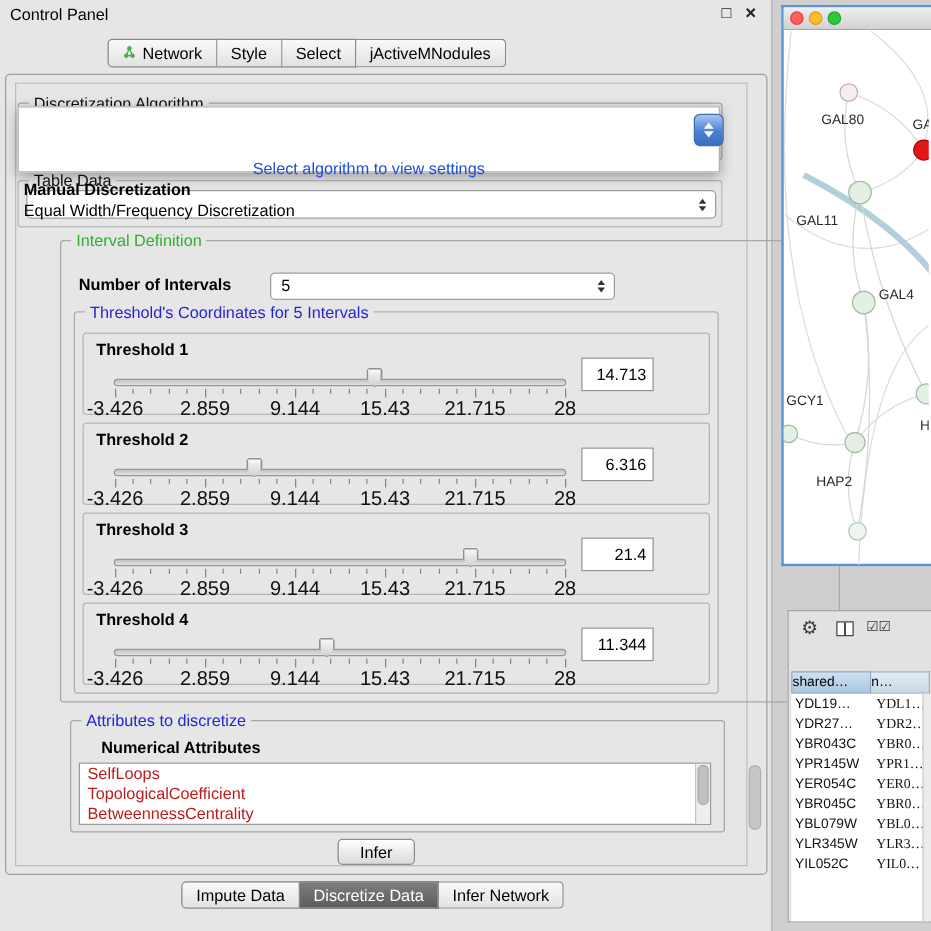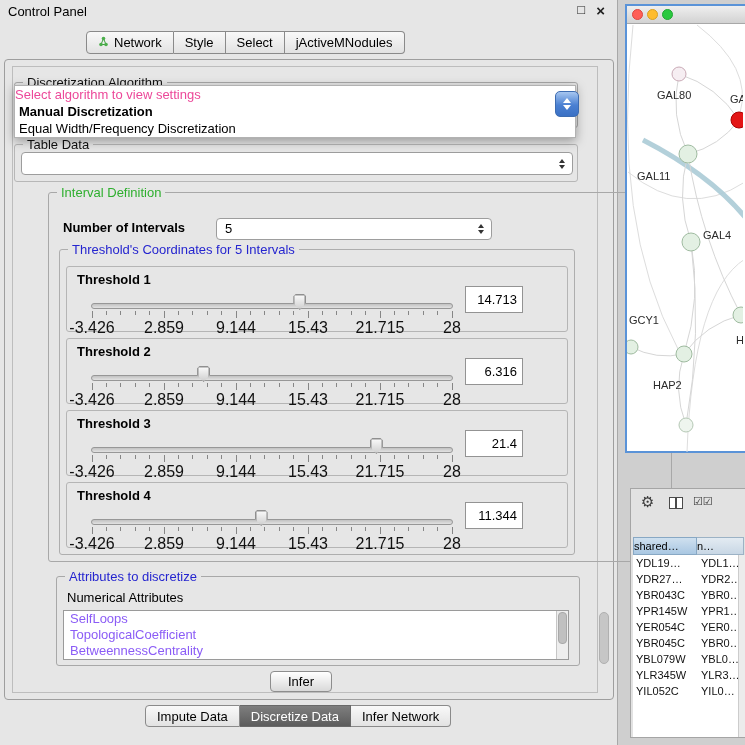--- a/index.html
+++ b/index.html
@@ -23,21 +23,21 @@
   .outer-frame { position:absolute; left:4px; top:59px; width:610px; height:641px; border:1px solid #9e9e9e; border-radius:4px; }
   .inner-frame { position:absolute; left:12px; top:66px; width:586px; height:627px; border:1px solid #bdbdbd; }
 
   .groupbox { position:absolute; border:1px solid #a8a8a8; border-radius:3px; }
   .gtitle { position:absolute; top:-8px; left:8px; background:#e6e6e6; padding:0 4px; font-size:13px; white-space:nowrap; color:#111; }
   .gtitle.green { color:#2faf2f; }
   .gtitle.blue  { color:#2525cf; }
 
   .algo-group { left:14px; top:82px; width:564px; height:46px; }
   .algo-popup { position:absolute; left:14px; top:85px; width:562px; height:53px; background:#fff; border:1px solid #b2b2b2; box-shadow:0 3px 10px rgba(0,0,0,.35); z-index:40; }
-  .algo-ph  { color:#ec4899; font-size:13px; line-height:17px; }
+  .algo-ph  { text-align:center; color:#1d4ed8; font-size:13px; line-height:17px;margin-top:40px; }
   .algo-opt { font-size:13px; line-height:17px; padding:0 4px; color:#000; }
   .algo-opt.b { font-weight:bold; }
   .combo-btn { position:absolute; left:555px; top:91px; width:24px; height:26px; border-radius:5px; border:1px solid #3d6cb1;
                background:linear-gradient(#a6c6f0,#4a80d2 55%,#3a70c4); z-index:50;
                display:flex; flex-direction:column; align-items:center; justify-content:center; gap:2px; }
   .w-tri-up { width:0; height:0; border-left:4px solid transparent; border-right:4px solid transparent; border-bottom:5px solid #fff; }
   .w-tri-dn { width:0; height:0; border-left:4px solid transparent; border-right:4px solid transparent; border-top:5px solid #fff; }
 
   .td-group { left:14px; top:144px; width:564px; height:38px; border-color:#b7b7b7; }
   .combo { position:absolute; background:#fff; border:1px solid #9d9d9d; border-radius:4px; font-size:13px; color:#000; }
@@ -58,23 +58,23 @@
   .t-track { position:absolute; left:24px; top:36px; width:362px; height:6px; border:1px solid #979797; border-radius:3px; background:linear-gradient(#c2c2c2,#e2e2e2); }
   .t-handle { position:absolute; width:13px; height:16px; top:27px; background:linear-gradient(#fdfdfd,#cccccc);
               clip-path:polygon(18% 0,82% 0,100% 14%,100% 55%,50% 100%,0 55%,0 14%);
               box-shadow:inset 0 0 0 1.5px #8f8f8f; z-index:2; }
   .t-tick { position:absolute; width:1px; top:44px; background:#868686; }
   .t-scale { position:absolute; top:52px; font-size:16px; color:#111; transform:translateX(-50%); white-space:nowrap; }
   .t-value { position:absolute; left:398px; top:19px; width:58px; height:27px; background:#fff; border:1px solid #939393;
              font-size:13px; text-align:right; line-height:25px; padding-right:5px; color:#000; }
 
   .attr-group { left:56px; top:576px; width:524px; height:90px; }
-  .attr-label { position:absolute; left:10px; top:13px; font-size:13px; font-weight:normal; color:#000; }
+  .attr-label { position:absolute; left:24px; top:13px; font-size:13px; font-weight:bold; color:#000; }
   .attr-list { position:absolute; left:6px; top:33px; width:506px; height:50px; background:#fff; border:1px solid #9a9a9a; overflow:hidden; }
-  .attr-item { font-size:13px; line-height:16px; padding-left:6px; color:#8b5cf6; }
+  .attr-item { font-size:13px; line-height:16px; padding-left:6px; color:#b91c1c; }
   .attr-sb { position:absolute; right:0; top:0; width:12px; height:48px; background:#eee; border-left:1px solid #c6c6c6; }
   .attr-sb-thumb { position:absolute; left:1px; top:1px; width:9px; height:32px; background:#c0c0c0; border:1px solid #a9a9a9; border-radius:4px; }
   .panel-sb-thumb { position:absolute; left:599px; top:612px; width:10px; height:52px; background:#c6c6c6; border:1px solid #b0b0b0; border-radius:5px; }
 
   .apply-btn { position:absolute; left:270px; top:671px; width:62px; height:21px; border:1px solid #8d8d8d; border-radius:4px;
                background:linear-gradient(#ffffff,#d9d9d9); font-size:13px; text-align:center; line-height:19px; color:#000; }
 
   
   .net-window { position:absolute; left:625px; top:4px; width:120px; height:449px; border:2px solid #5a93d8; border-right:none; background:#fff; }
   .net-titlebar { position:absolute; left:0; top:0; right:0; height:18px; background:linear-gradient(#efefef,#d2d2d2); border-bottom:1px solid #a8a8a8; }
@@ -98,21 +98,21 @@
              background:linear-gradient(to right,#fff 45%,#4a4a4a 45%,#4a4a4a 55%,#fff 55%); }
   .tw-checks { position:absolute; left:62px; top:6px; font-size:11px; color:#333; }
   .tw-header { position:absolute; left:2px; top:48px; display:flex; }
   .tw-h { font-size:11px; height:18px; line-height:17px; padding-left:0; white-space:nowrap; overflow:hidden; }
   .tw-h1 { width:64px; background:linear-gradient(#cfe0ef,#a9c7e2); border:1px solid #88a8c4; }
   .tw-h2 { width:47px; background:linear-gradient(#e3ebf2,#c8d7e5); border:1px solid #9cb2c5; border-left:none; }
   .tw-body { position:absolute; left:2px; top:66px; width:111px; height:182px; background:#fff; overflow:hidden; }
   .tw-row { display:flex; height:16px; }
   .tw-c { font-size:11px; line-height:16px; white-space:nowrap; overflow:hidden; color:#111; }
   .tw-c1 { width:62px; padding-left:3px; }
-  .tw-c2 { width:49px; padding-left:6px; }
+  .tw-c2 { width:49px; padding-left:6px;font-family:Liberation Serif, serif; }
   .tw-sb { position:absolute; right:0; top:66px; width:7px; height:182px; background:#ececec; border-left:1px solid #cccccc; }
 </style>
 </head>
 <body>
 
 <div class="page">
 
   <div class="control-panel">
     <div class="cp-title">Control Panel</div>
     <div class="win-btn float">□</div>

